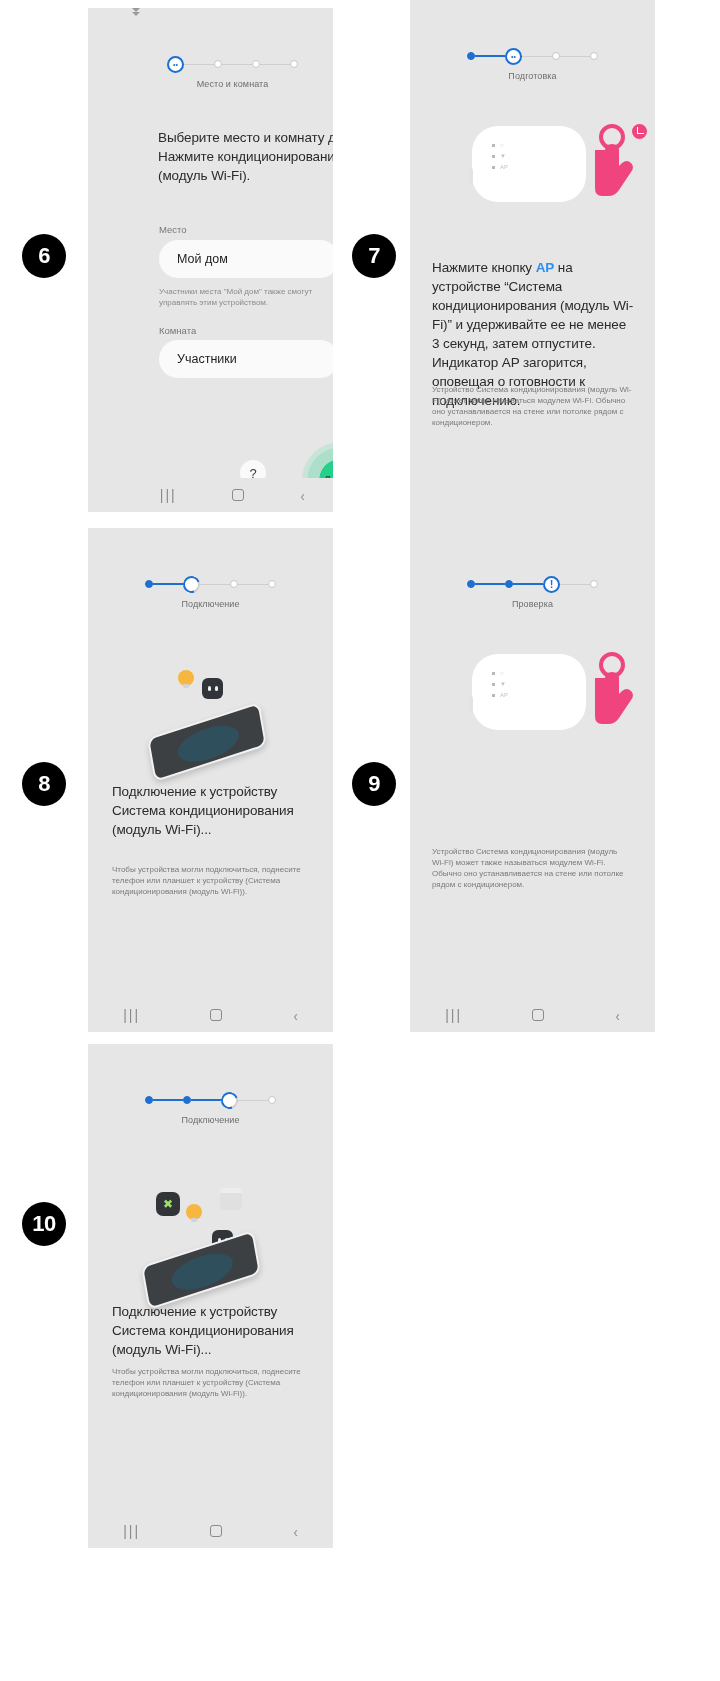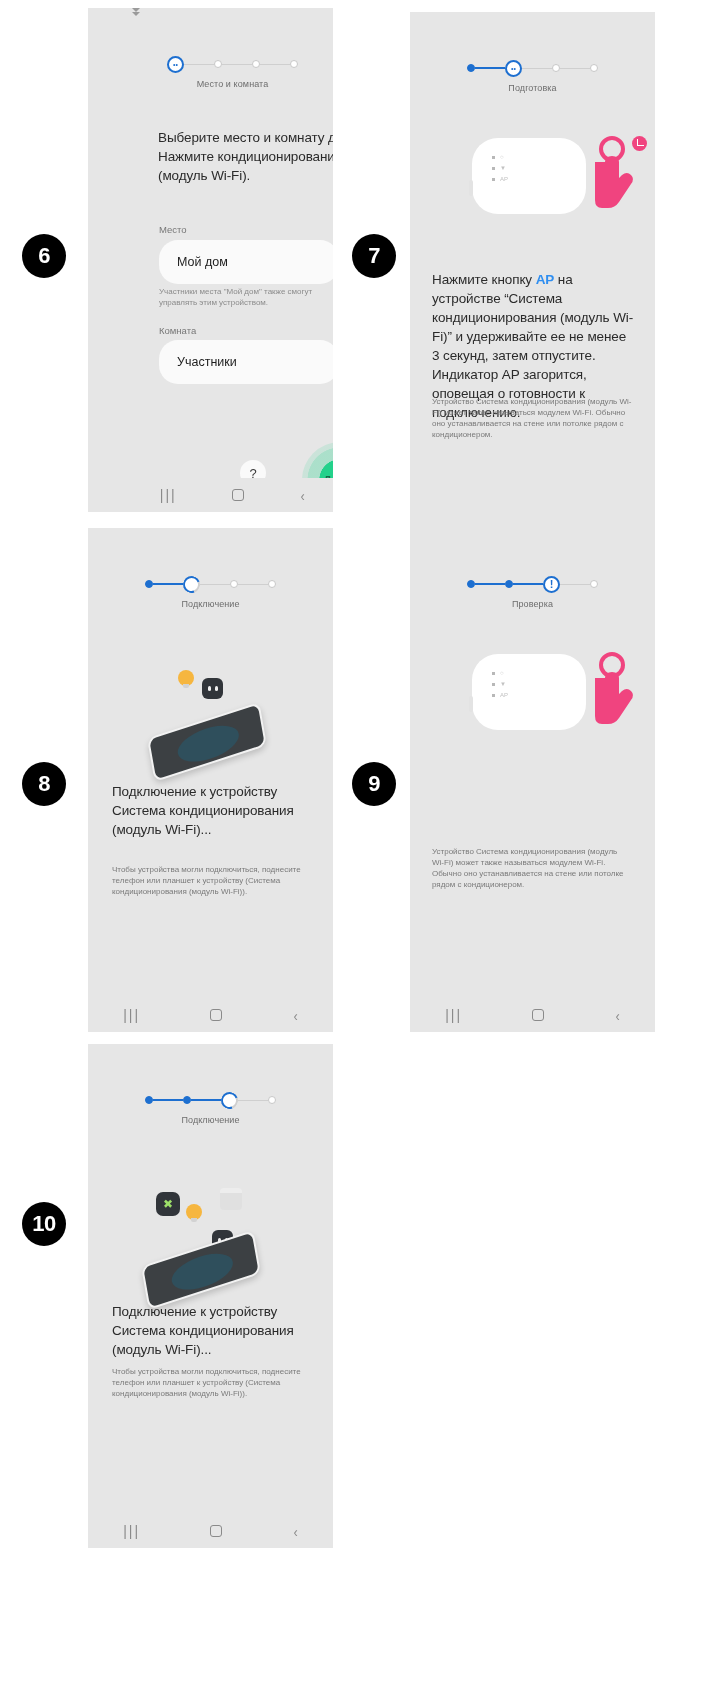--- a/index.html
+++ b/index.html
@@ -95,21 +95,21 @@
   .helper {
     position: absolute;
     font-size: 8px;
     line-height: 11px;
     color: #8b8b8b;
   }
 
   
   .select {
     position: absolute;
-    height: 44px;
+    height: 38px;
     background: #fafafa;
     border-radius: 19px;
     display: flex; align-items: center;
     padding: 0 14px 0 18px;
   }
   .select .val { font-size: 12.5px; color: #1d1d1d; flex: 1 1 auto; }
   .caret {
     width: 0; height: 0;
     border-left: 4px solid transparent;
     border-right: 4px solid transparent;
@@ -290,21 +290,21 @@
       <span class="nav-recent">|||</span>
       <span class="nav-home"></span>
       <span class="nav-back">‹</span>
     </div>
   </div>
 
   <div class="badge" style="left:352px; top:234px;">
     <span>7</span>
   </div>
 
-  <div class="phone" style="left:410px; top:12px; height:605px;">
+  <div class="phone" style="left:410px; top:0; height:605px;">
     <div class="phone-body">
 
       <div class="stepper">
         <div class="steps-row">
           <div class="dot done"></div>
           <div class="seg done"></div>
           <div class="cur">
             <span class="faces">••</span>
           </div>
           <div class="seg"></div>

